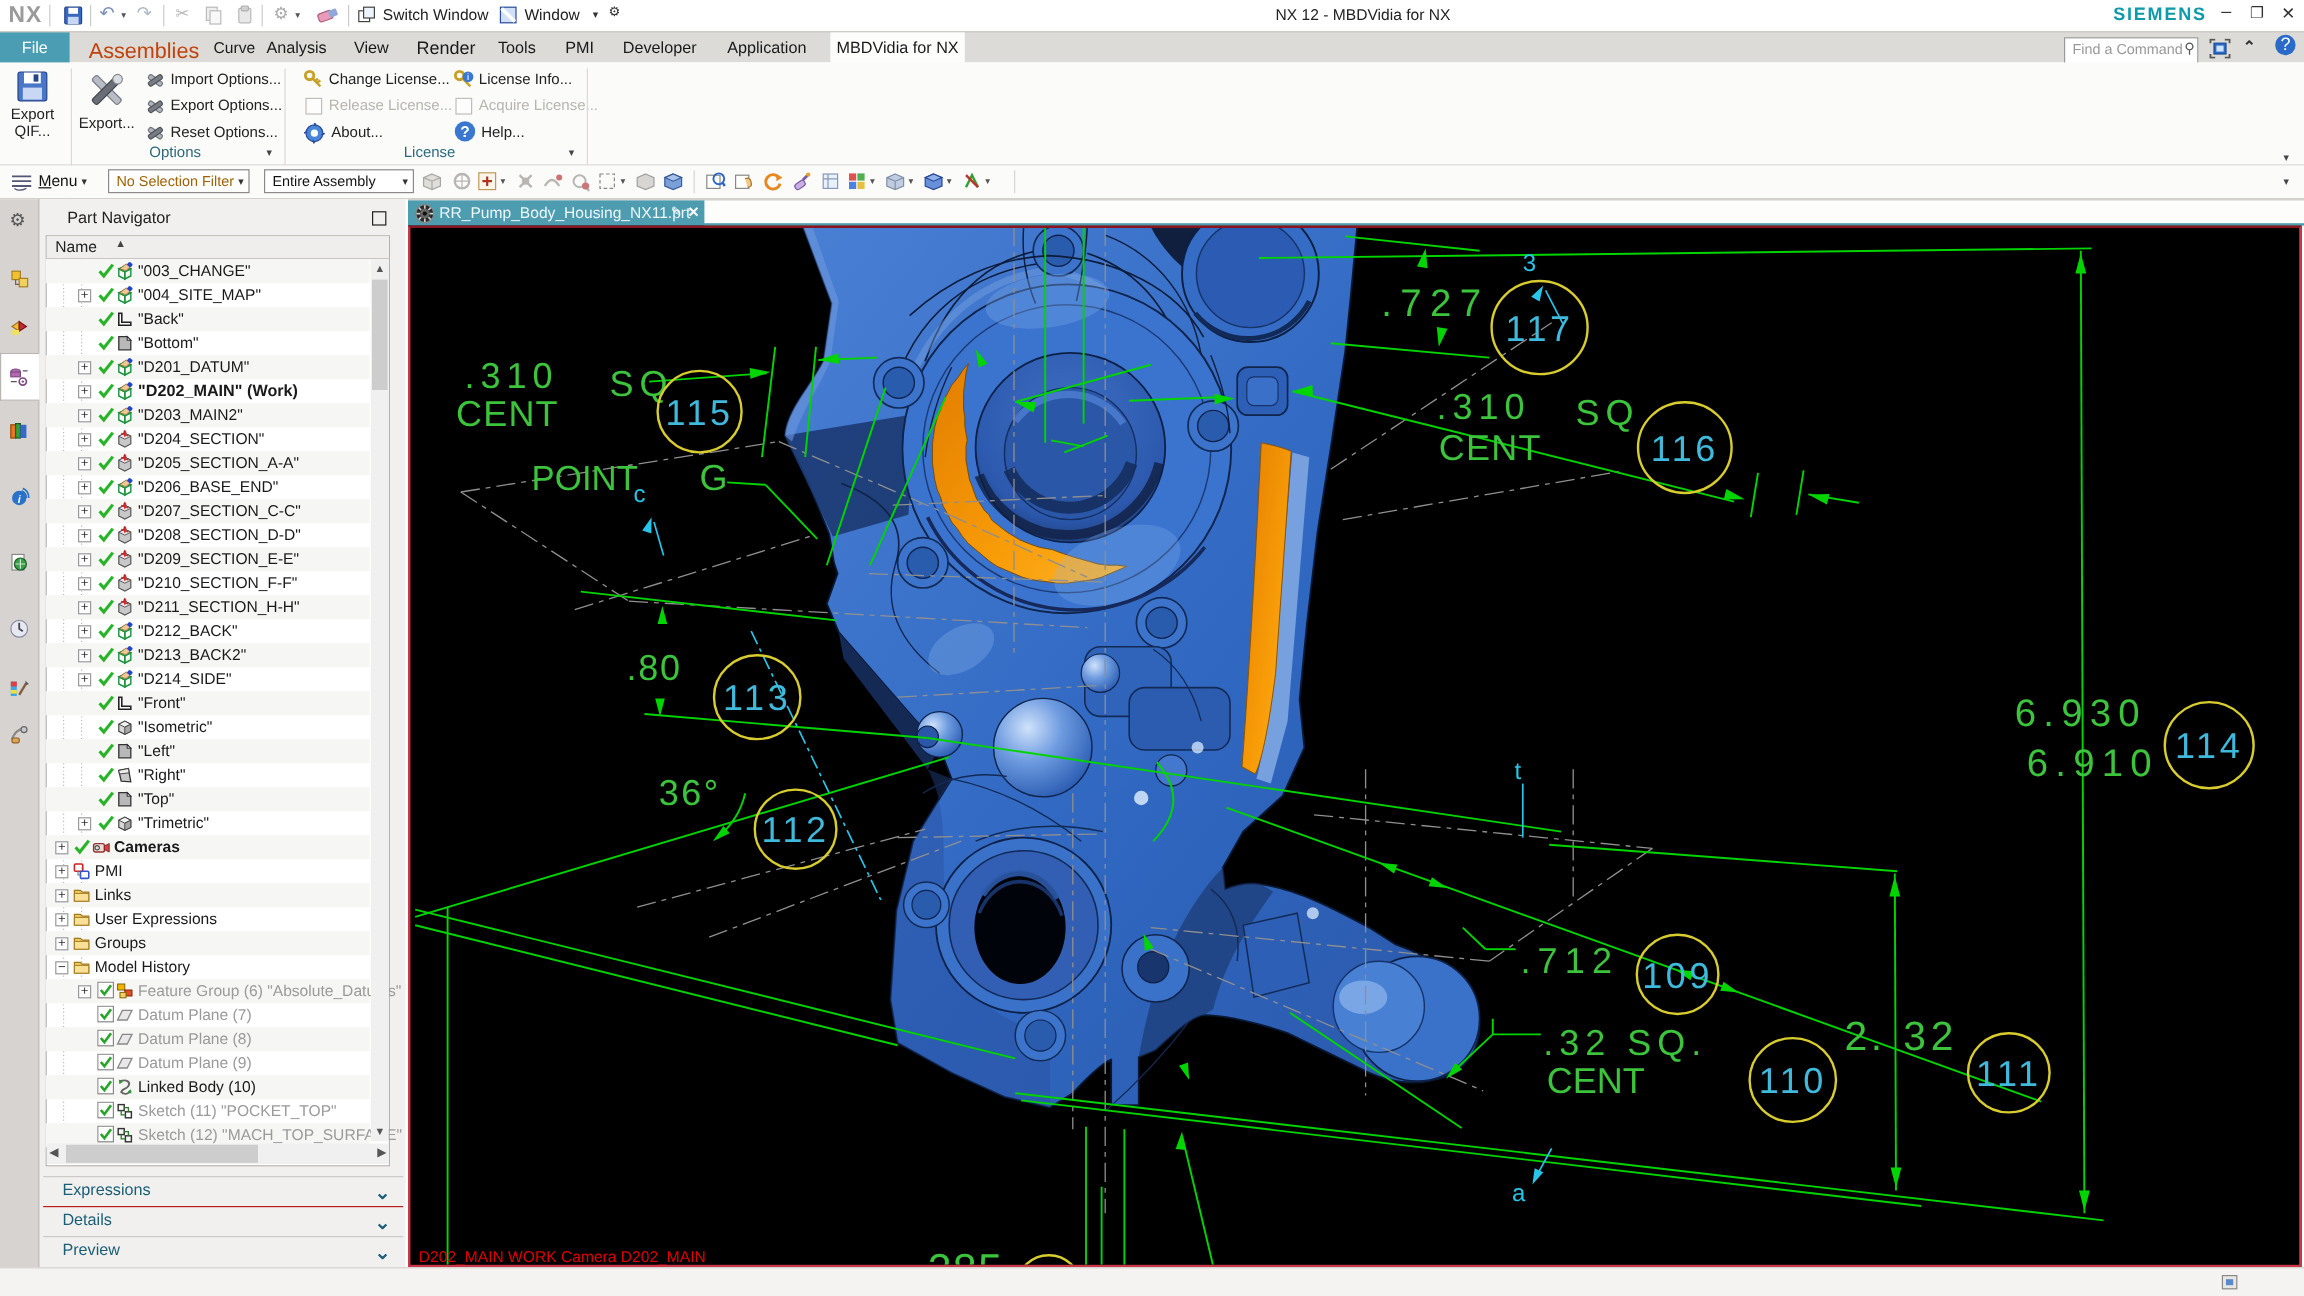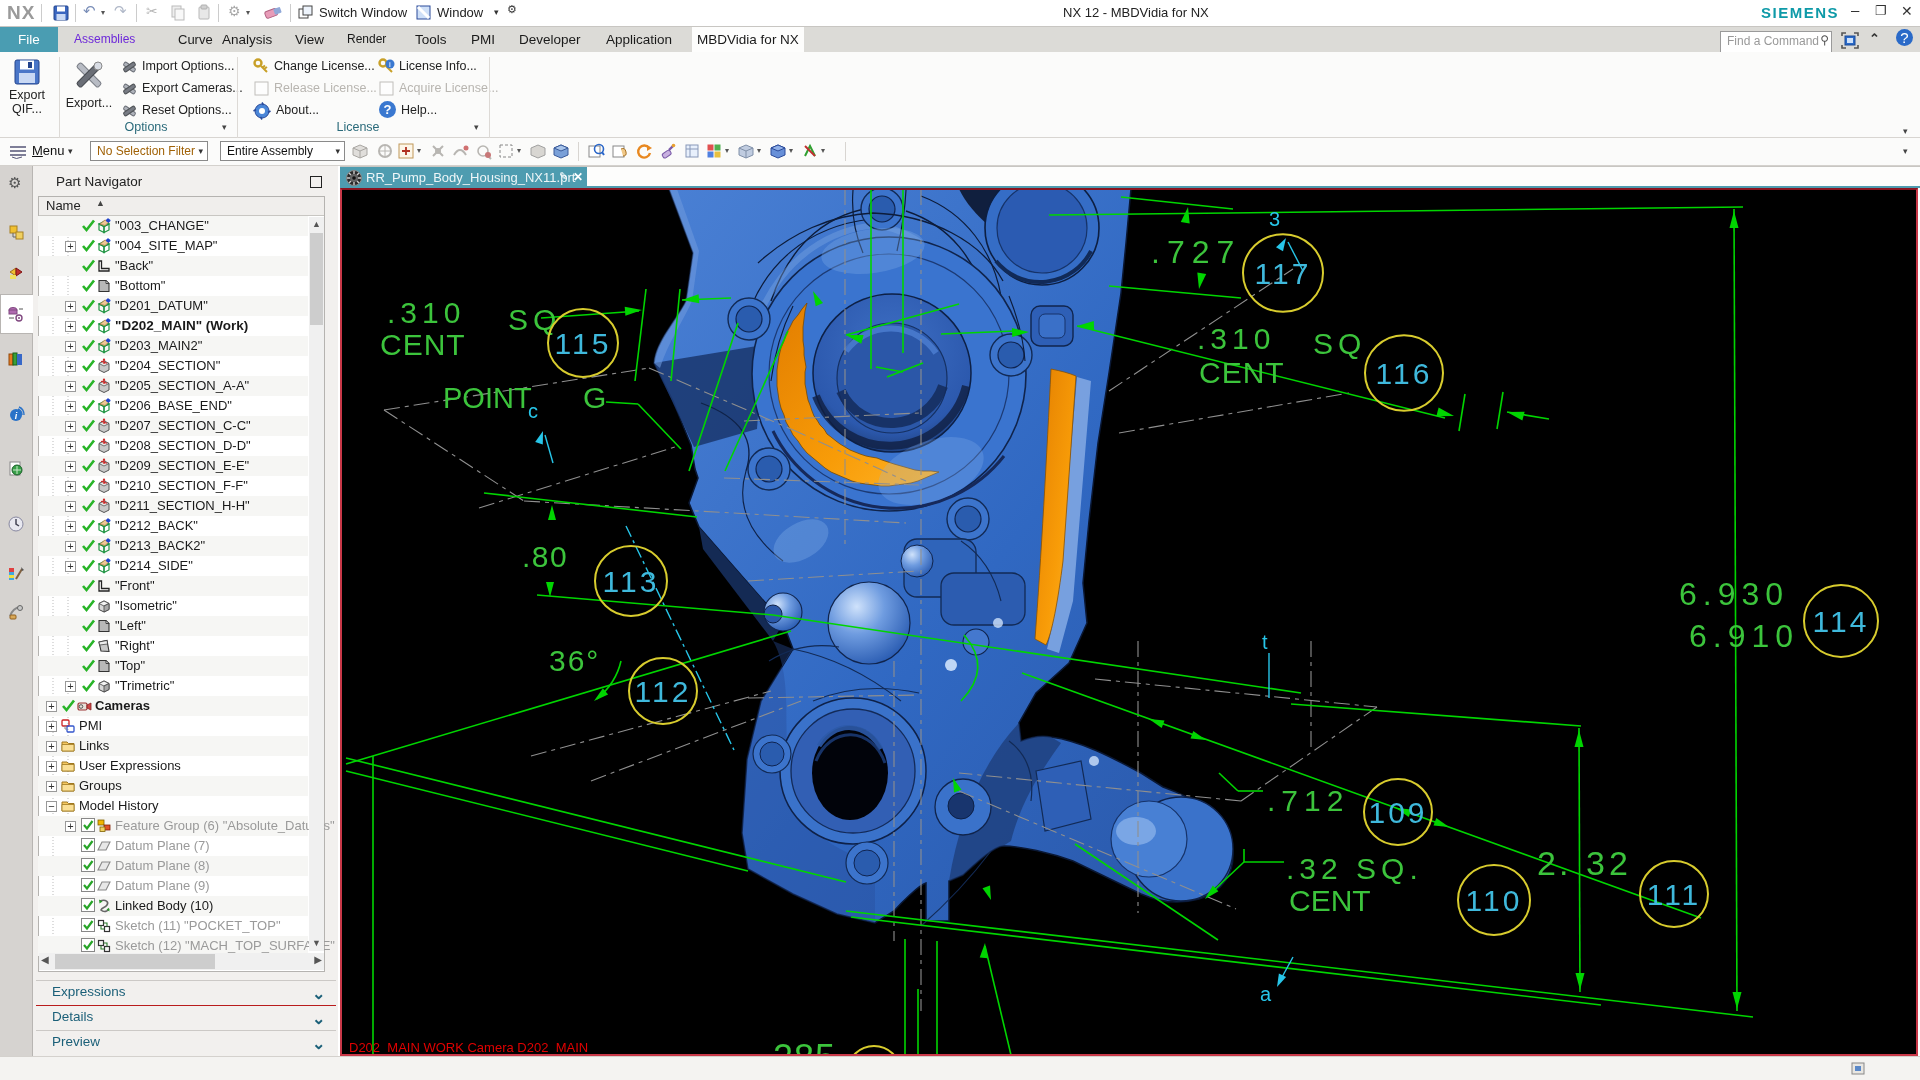--- a/index.html
+++ b/index.html
@@ -47,25 +47,25 @@
 <span class="abs" style="left:494px;top:7px;font-size:9px;color:#333">▾</span>
 <span class="abs" style="left:507px;top:3px;font-size:11px;color:#333">⚙︎</span>
 <span class="abs" style="left:1063px;top:5px;font-size:13px;color:#222">NX 12 - MBDVidia for NX</span>
 <span class="abs" style="left:1761px;top:4px;font-size:15px;font-weight:bold;color:#0e9aa8;letter-spacing:1.5px">SIEMENS</span>
 <span class="abs" style="left:1851px;top:1px;font-size:15px;color:#333">–</span>
 <span class="abs" style="left:1875px;top:3px;font-size:13px;color:#333">❐</span>
 <span class="abs" style="left:1901px;top:3px;font-size:14px;color:#333">✕</span>
 </div>
 <div class="abs" style="left:0;top:26px;width:1920px;height:26px;background:#dcdbd7;border-top:1px solid #c8c6c2">
 <div class="abs" style="left:0;top:0;width:58px;height:26px;background:#4a9db2;color:#fff;font-size:13.5px;text-align:center;line-height:25px">File</div>
-<span class="abs" style="left:74px;top:5px;font-size:12px;color:#6d28d9">Assemblies</span>
+<span class="abs" style="left:74px;top:5px;font-size:18px;color:#c2410c">Assemblies</span>
 <span class="abs" style="left:178px;top:5px;font-size:13px;color:#1a1a1a">Curve</span>
 <span class="abs" style="left:222px;top:5px;font-size:13.5px;color:#1a1a1a">Analysis</span>
 <span class="abs" style="left:295px;top:5px;font-size:13.5px;color:#1a1a1a">View</span>
-<span class="abs" style="left:347px;top:5px;font-size:12px;color:#1a1a1a">Render</span>
+<span class="abs" style="left:347px;top:5px;font-size:15px;color:#1a1a1a">Render</span>
 <span class="abs" style="left:415px;top:5px;font-size:13.5px;color:#1a1a1a">Tools</span>
 <span class="abs" style="left:471px;top:5px;font-size:13.5px;color:#1a1a1a">PMI</span>
 <span class="abs" style="left:519px;top:5px;font-size:13.5px;color:#1a1a1a">Developer</span>
 <span class="abs" style="left:606px;top:5px;font-size:13.5px;color:#1a1a1a">Application</span>
 <div class="abs" style="left:692px;top:0;width:112px;height:26px;background:#fdfdfc;text-align:center;line-height:25px;font-size:13.5px;color:#1a1a1a">MBDVidia for NX</div>
 <div class="abs" style="left:1720px;top:4px;width:112px;height:36px;background:#fff;border:1px solid #9a9a9a">
       <span style="position:absolute;left:6px;top:2px;font-size:12px;color:#999">Find a Command</span>
       <span style="position:absolute;right:2px;top:1px;font-size:12px;color:#555">⚲</span>
     </div>
 <svg class="abs" style="left:1841px;top:5px" width="18" height="17">
@@ -93,21 +93,21 @@
 <div class="abs" style="left:60px;top:44px;width:58px;text-align:center;font-size:12.5px;color:#222">Export...</div>
 <svg class="abs" style="left:122px;top:6px" width="17" height="17">
       <rect x="1" y="7" width="13" height="4" rx="1.5" fill="#b0b4bc" stroke="#70747c" transform="rotate(35 7.5 9)"></rect>
       <rect x="1" y="7" width="13" height="4" rx="1.5" fill="#787c84" stroke="#505458" transform="rotate(-35 7.5 9)"></rect>
     </svg>
 <span class="abs" style="left:142px;top:7px;font-size:12.5px;color:#222">Import Options...</span>
 <svg class="abs" style="left:122px;top:28px" width="17" height="17">
       <rect x="1" y="7" width="13" height="4" rx="1.5" fill="#b0b4bc" stroke="#70747c" transform="rotate(35 7.5 9)"></rect>
       <rect x="1" y="7" width="13" height="4" rx="1.5" fill="#787c84" stroke="#505458" transform="rotate(-35 7.5 9)"></rect>
     </svg>
-<span class="abs" style="left:142px;top:29px;font-size:12.5px;color:#222">Export Cameras...</span>
+<span class="abs" style="left:142px;top:29px;font-size:12.5px;color:#222">Export Options...</span>
 <svg class="abs" style="left:122px;top:50px" width="17" height="17">
       <rect x="1" y="7" width="13" height="4" rx="1.5" fill="#b0b4bc" stroke="#70747c" transform="rotate(35 7.5 9)"></rect>
       <rect x="1" y="7" width="13" height="4" rx="1.5" fill="#787c84" stroke="#505458" transform="rotate(-35 7.5 9)"></rect>
     </svg>
 <span class="abs" style="left:142px;top:51px;font-size:12.5px;color:#222">Reset Options...</span>
 <span class="abs" style="left:116px;top:68px;width:60px;text-align:center;font-size:12.5px;color:#2a6a7a;position:absolute">Options</span>
 <span class="abs" style="left:222px;top:70px;font-size:9px;color:#444">▾</span>
 <span class="abs" style="left:237px;top:5px;height:116px;border-left:1px solid #dddad6"></span>
 <svg class="abs" style="left:253px;top:6px" width="17" height="17">
       <circle cx="5" cy="5" r="3.5" fill="none" stroke="#c8a028" stroke-width="2.4"></circle>

